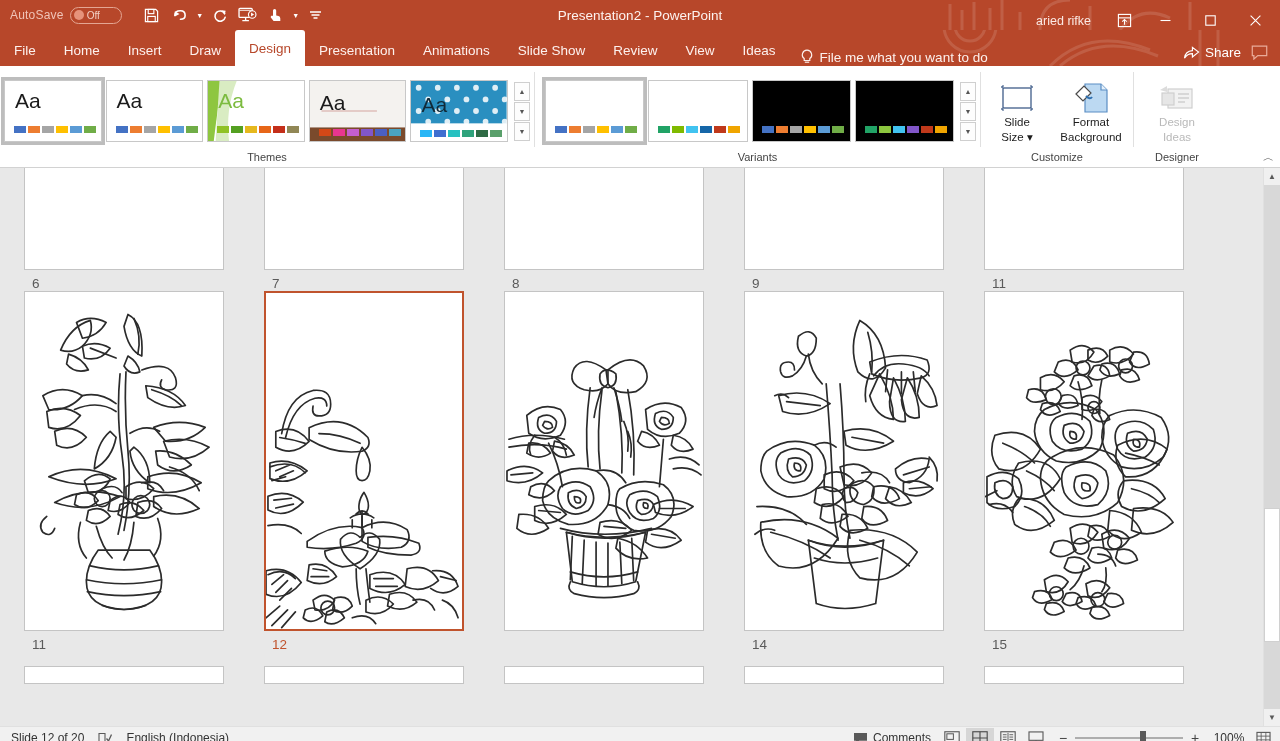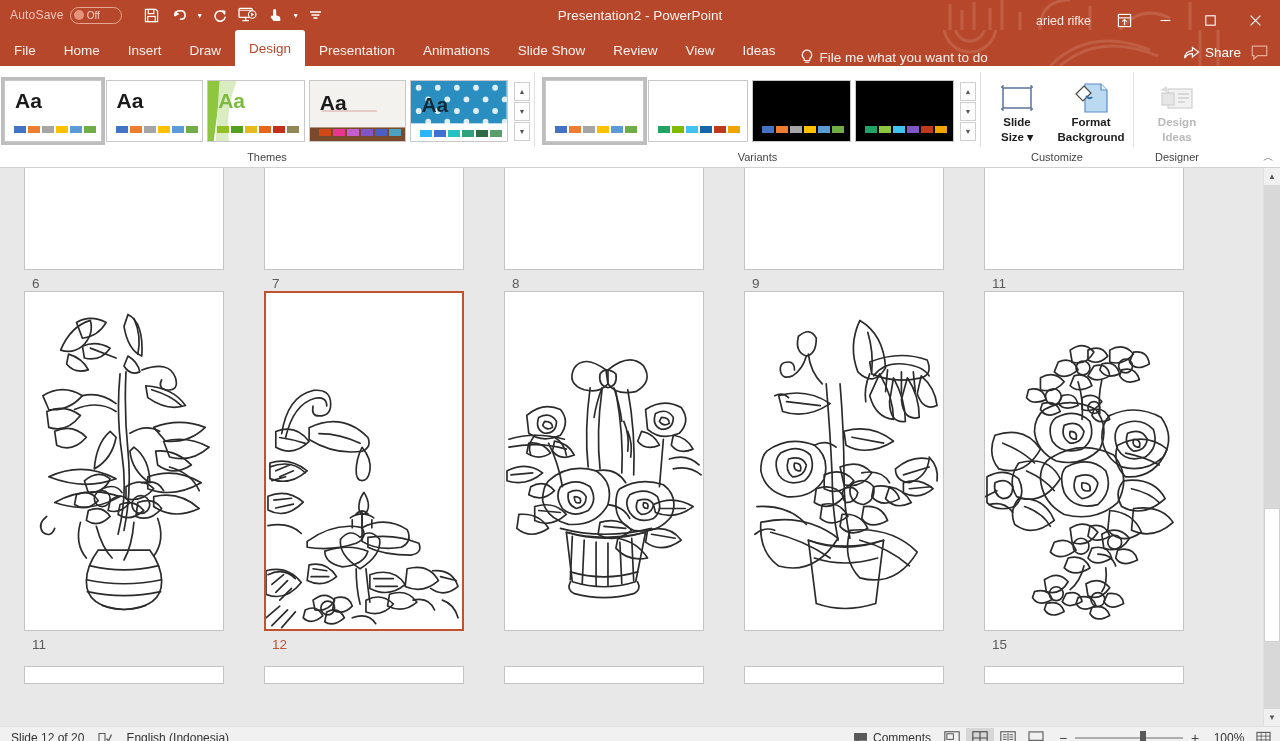--- a/index.html
+++ b/index.html
@@ -81,21 +81,21 @@
   .share-group { margin-left: auto; display: flex; align-items: center; gap: 6px; padding-right: 8px; padding-bottom:6px; z-index:2;}
   .share-btn { display:flex; align-items:center; gap:5px; color:#ffffff; font-size:13.5px; }
   .comment-btn { color:#e9ab99; display:flex; align-items:center; padding: 0 4px;}
 
   
   .ribbon {
     height: 102px; background: #ffffff; border-bottom: 1px solid #d2d2d2;
     display: flex; position: relative;
   }
   .rgroup { display: flex; flex-direction: column; position: relative; }
-  .rgroup-body { flex: 1; display: flex; align-items: center; padding: 5px 4px 0 4px; font-weight: bold; }
+  .rgroup-body { flex: 1; display: flex; align-items: center; padding: 5px 4px 0 4px; }
   .rgroup-label {
     text-align: center; font-size: 11px; color: #444; padding-bottom: 3px; height: 16px;
   }
   .rgroup-sep { width: 1px; background: #e0e0e0; margin: 6px 0 20px 0; }
 
   
   .themes-wrap { display:flex; align-items:center; padding-left: 4px; }
   .theme-thumb {
     width: 100px; height: 62px; border: 1px solid #c8c8c8; background: #fff;
     margin-right: 4px; position: relative; overflow: hidden;
@@ -906,20 +906,21 @@
 
               <path d="M16 232 Q60 222 94 248 Q70 286 34 276 Q14 262 16 232 Z"></path>
               <path d="M26 242 Q60 250 86 268"></path>
               <path d="M106 240 Q148 236 174 262 Q152 298 116 288 Q98 270 106 240 Z"></path>
               <path d="M116 250 Q146 258 166 276"></path>
               <path d="M10 244 Q20 236 30 240"></path>
               <path d="M12 216 Q44 214 62 234"></path>
             </g>
           </svg>
         </div>
+        <div class="snum">14</div>
       </div>
 
       <div class="scell">
         <div class="sthumb">
           <svg viewBox="0 0 200 340">
             <g fill="none" stroke="#2b2b2b" stroke-width="1.7" stroke-linecap="round" stroke-linejoin="round">
 
               <path d="M86 58 Q100 48 110 60 Q102 74 88 70 Z"></path>
               <path d="M74 70 Q88 64 94 78 Q80 90 70 80 Z"></path>
               <path d="M90 84 Q104 80 108 94 Q94 102 86 94 Z"></path>

